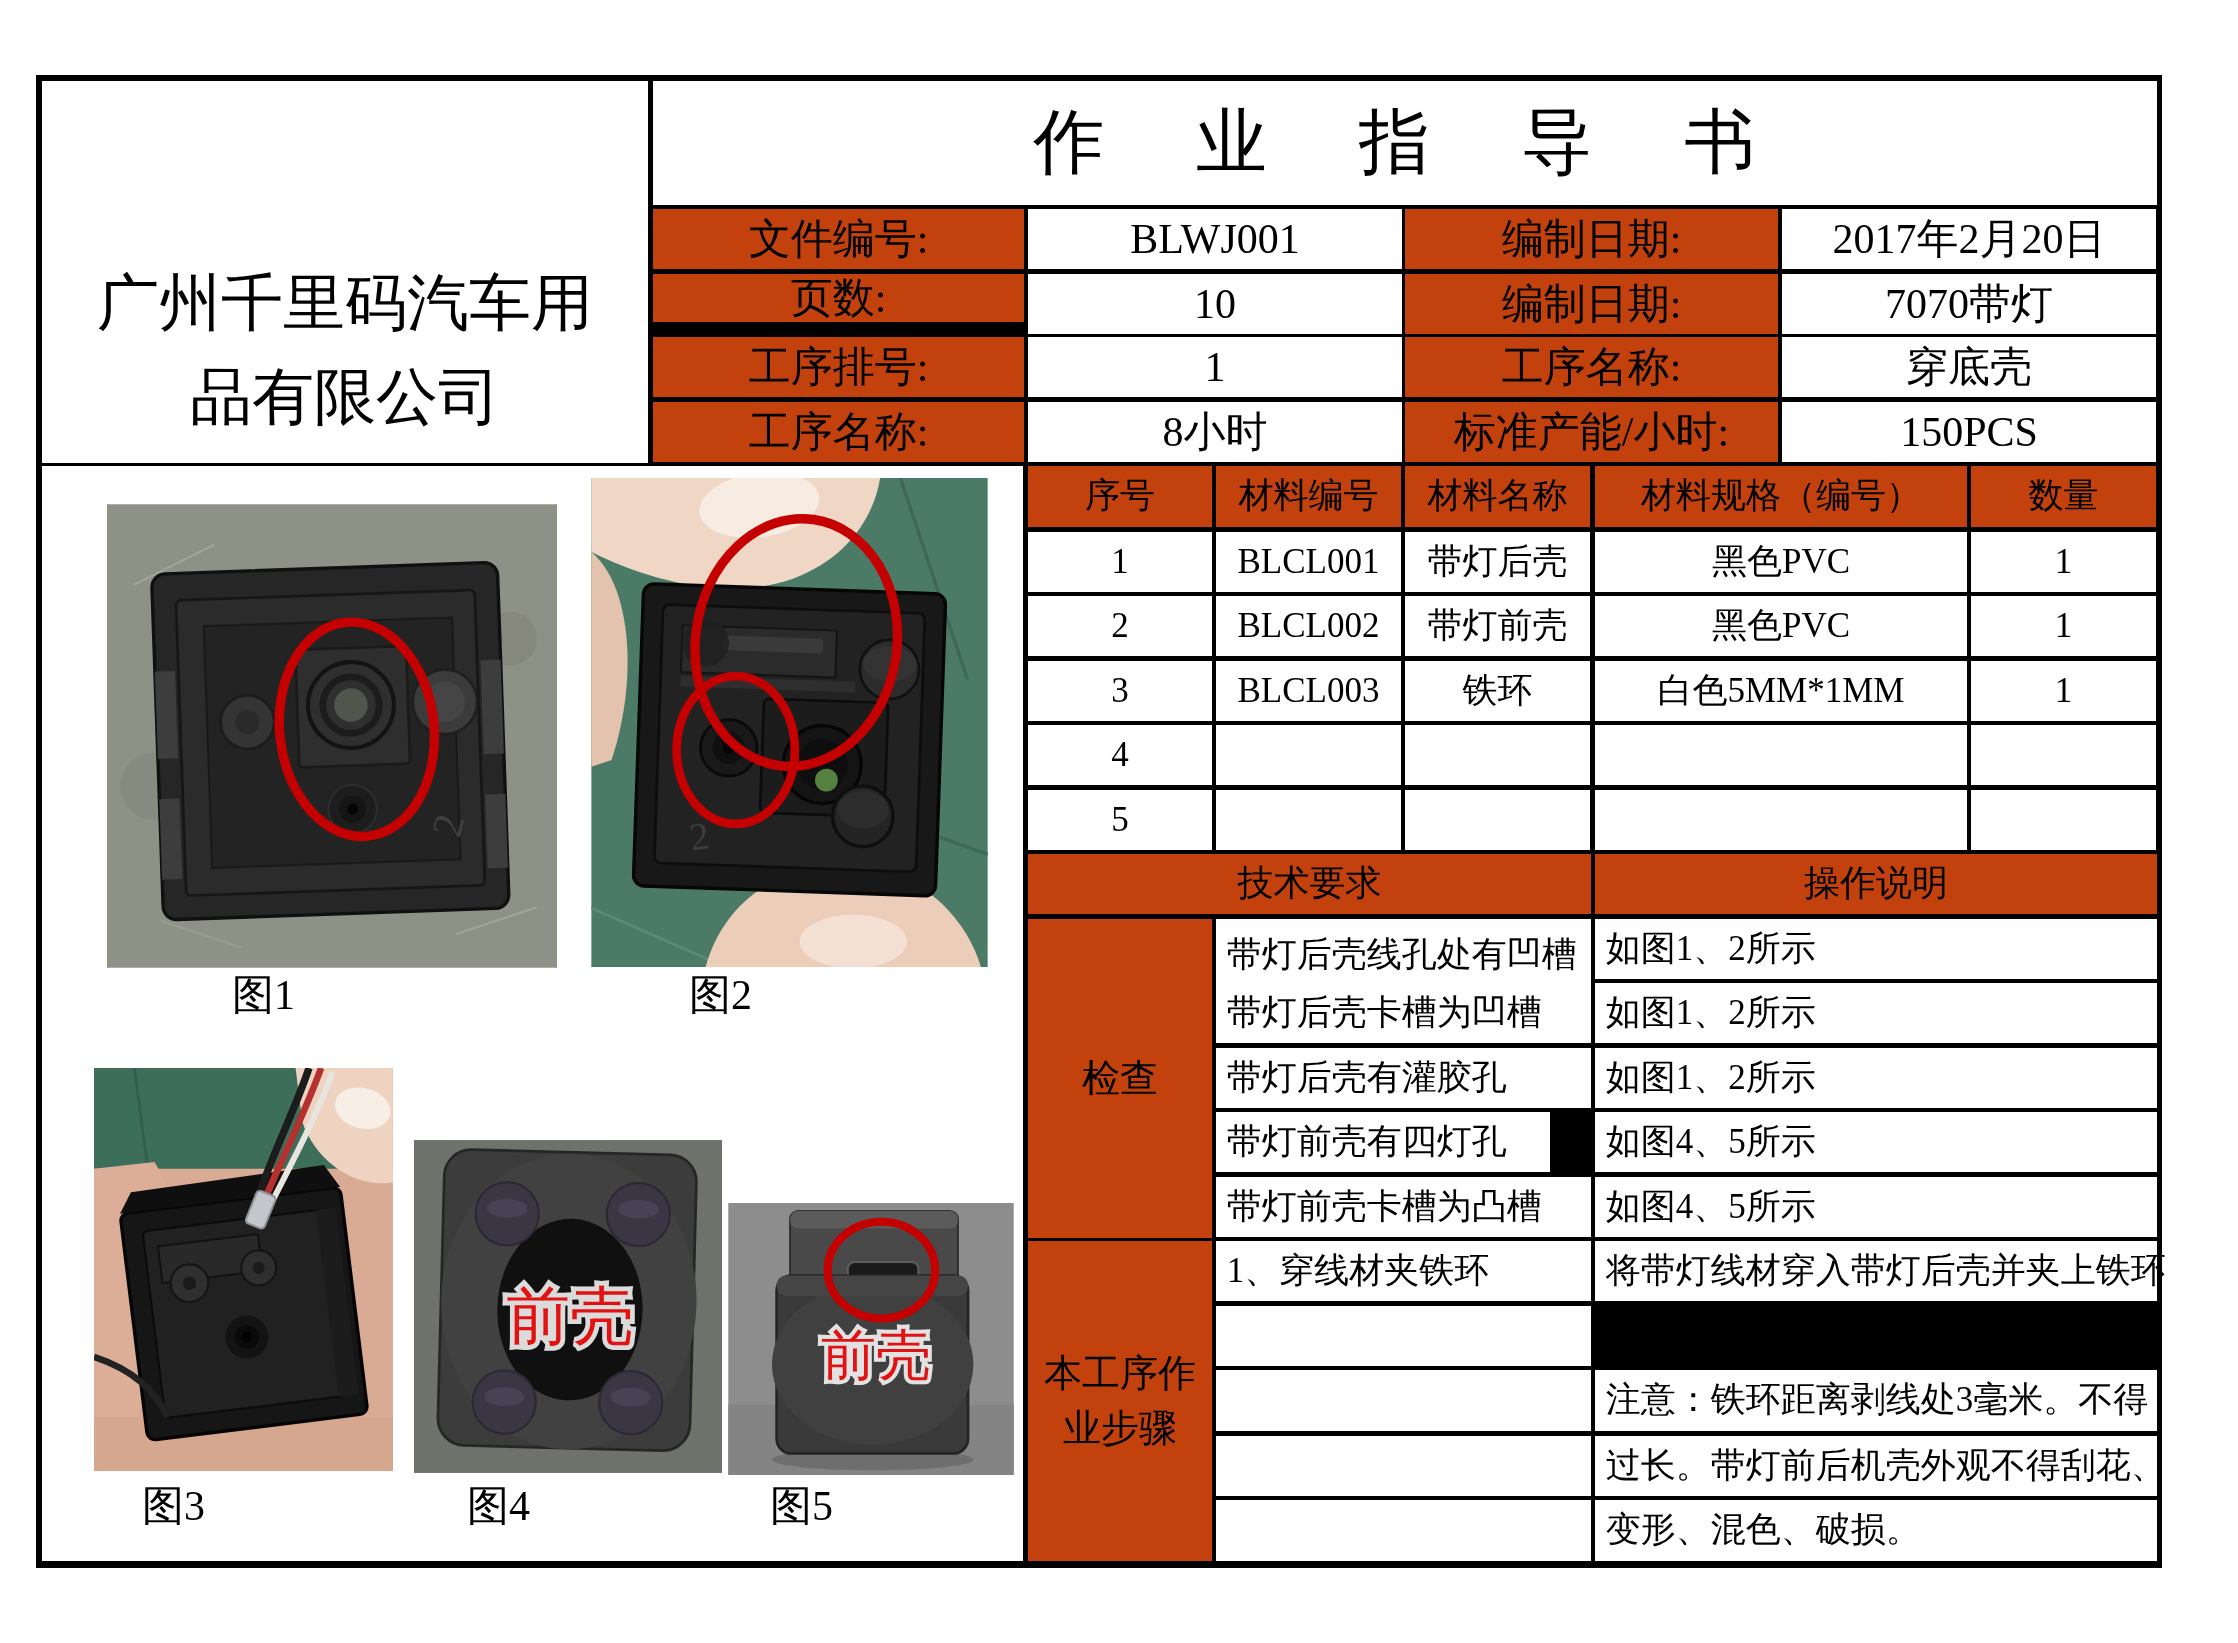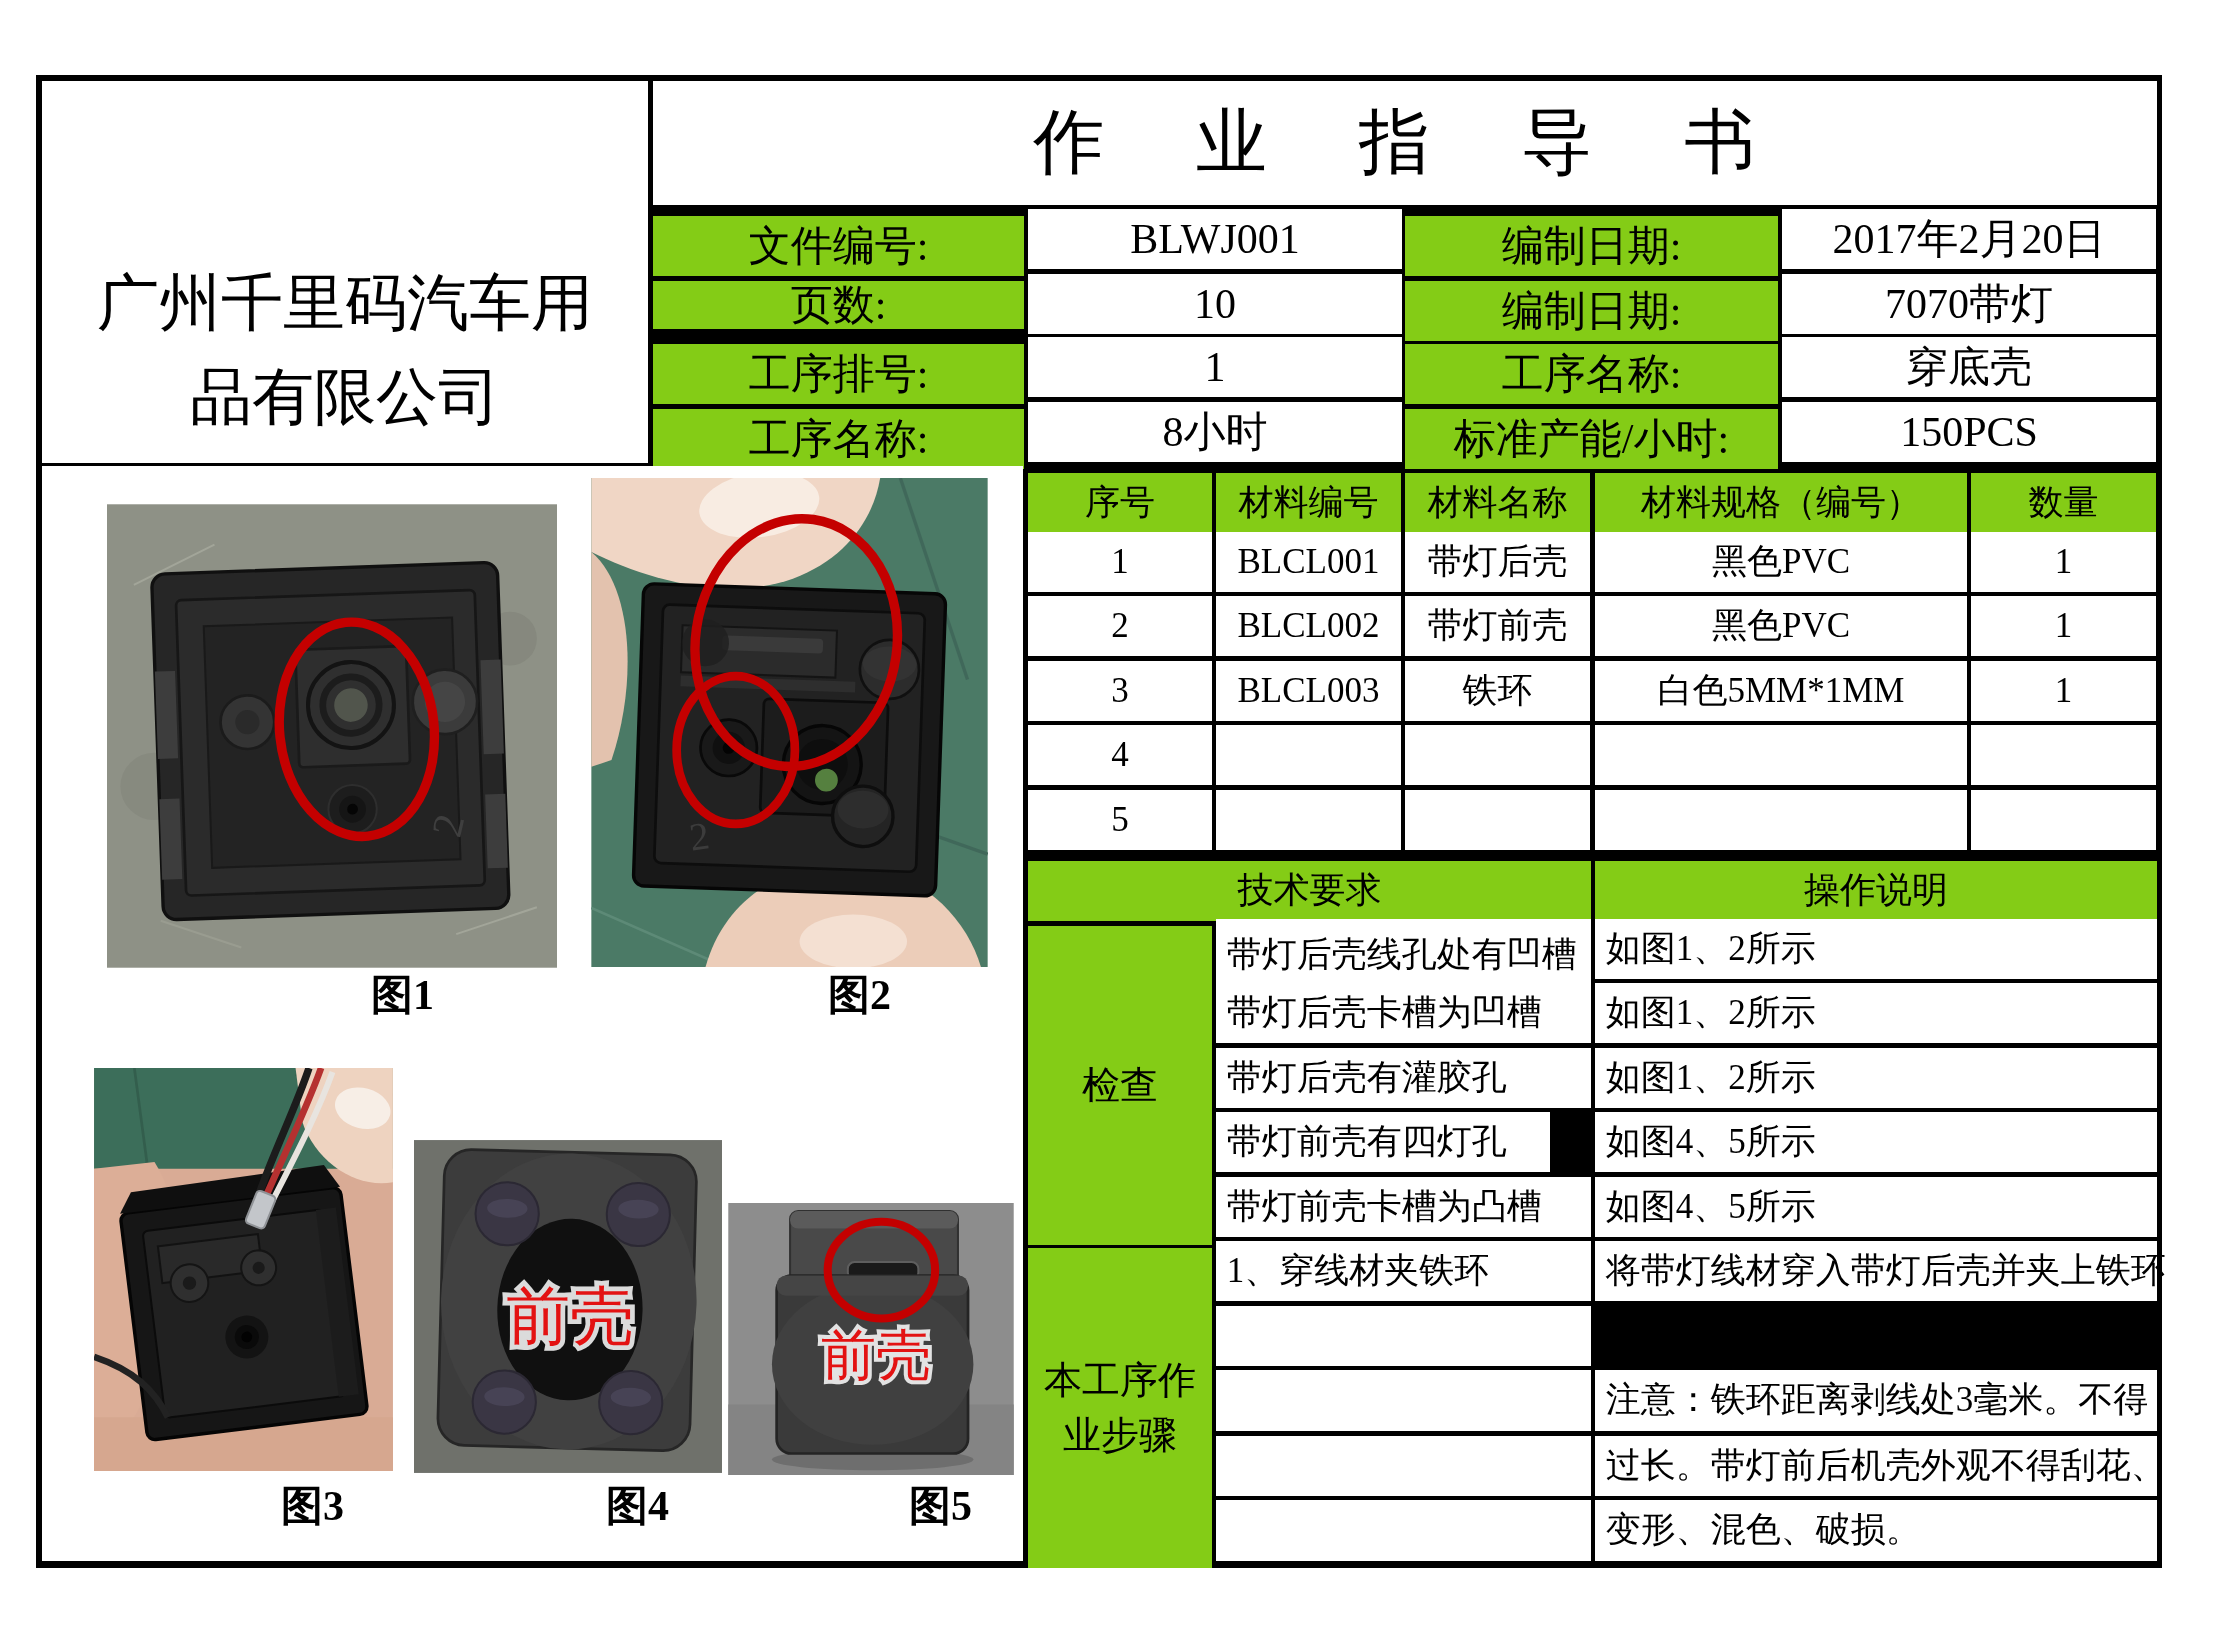--- a/index.html
+++ b/index.html
@@ -1,32 +1,32 @@
 <!DOCTYPE html>
 <html style="font-size:10.8px"><head>
 <meta charset="utf-8">
 <style>
   html,body{margin:0;padding:0;background:#ffffff;}
   .page{position:relative;width:2239px;height:1644px;background:#ffffff;overflow:hidden;
         font-family:"Liberation Serif","DejaVu Serif",serif;color:#000;}
   .tbl-bg{position:absolute;left:36px;top:75px;width:2126px;height:1493px;background:#000;}
   .cell{position:absolute;background:#fff;display:flex;align-items:center;justify-content:center;
         font-size:35px;line-height:1.15;white-space:nowrap;}
-  .grey{background:#84cc16;margin-top:7px;}
+  .grey{background:#c2410c;}
   .left{justify-content:flex-start;padding-left:10.8px;box-sizing:border-box;}
   .company{flex-direction:column;justify-content:flex-end;padding-bottom:19px;box-sizing:border-box;
            font-size:62px;line-height:94px;}
   .doc-title{font-size:71px;letter-spacing:21.5px;word-spacing:31px;}
   .info-cell{font-size:42px;}
   .mat-head{font-size:35px;}
   .tech-head{font-size:36px;}
   .group-label{font-size:38px;}
   .wrapcell{white-space:normal;text-align:center;line-height:1.45;padding:0 6.7px;box-sizing:border-box;}
   .photo{position:absolute;}
-  .figlabel{position:absolute;width:202px;height:54px;text-align:right;font-size:42px;font-weight:bold;}
+  .figlabel{position:absolute;width:202px;height:54px;text-align:left;font-size:42px;font-weight:normal;}
   svg{display:block;}
 </style>
 </head>
 <body>
 
 <div class="page">
 
   <div class="tbl-bg"></div>
 
   <div class="cell company" style="left:42px;top:81px;width:606px;height:382px">

